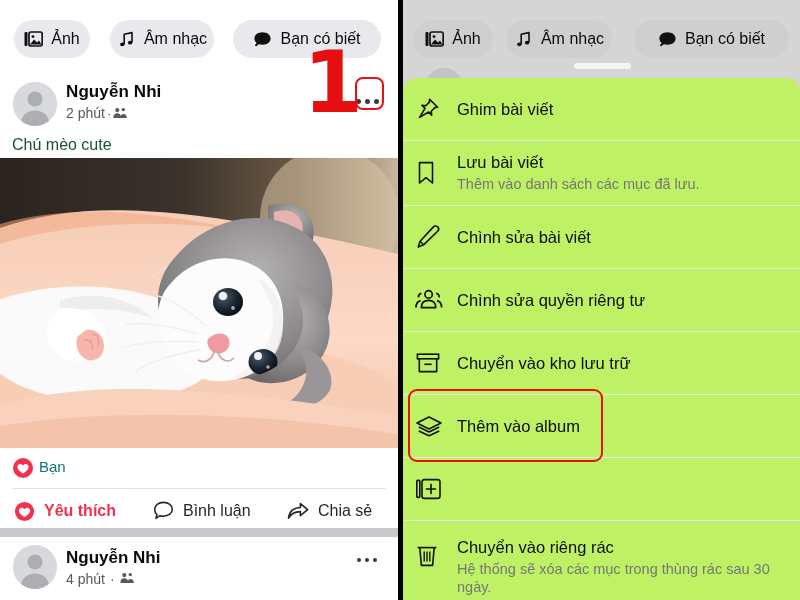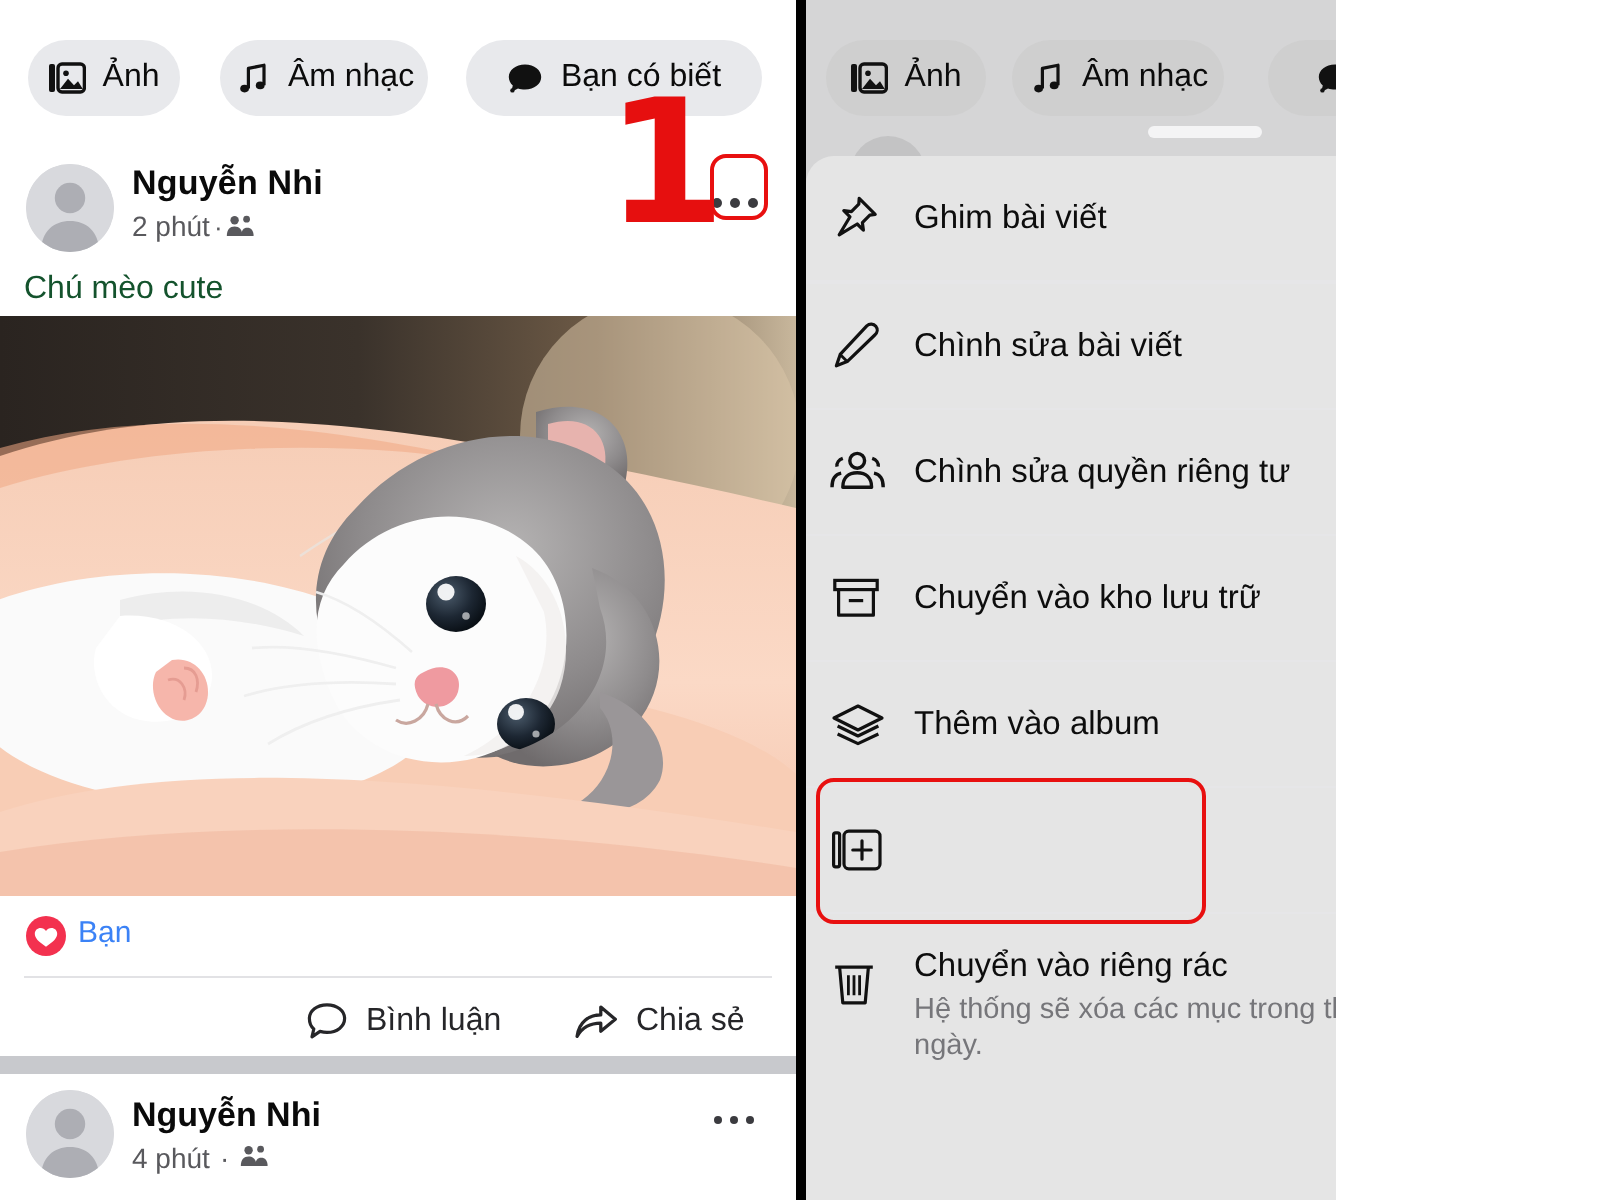--- a/index.html
+++ b/index.html
@@ -3,21 +3,21 @@
 <meta charset="utf-8">
 <style>
   html,body{margin:0;padding:0;}
   body{
     width:800px;height:600px;
     background:#ffffff;
     font-family:"Liberation Sans","DejaVu Sans",sans-serif;
     overflow:hidden;
     -webkit-font-smoothing:antialiased;
   }
-  .screen{position:relative;width:668px;height:600px;overflow:hidden;background:#fff;}
+  .screen{position:relative;width:800px;height:600px;overflow:hidden;background:#fff;}
 
   
   .panel{position:absolute;top:0;height:600px;overflow:hidden;background:#fff;}
   .panel-left{left:0;width:398px;}
   .panel-right{left:403px;width:397px;}
   .panel-divider{position:absolute;left:398px;top:0;width:5px;height:600px;background:#000;}
 
   
   .pillbar{position:absolute;top:0;left:0;width:100%;height:70px;}
   .pill{
@@ -64,21 +64,21 @@
   .post-text{position:absolute;left:12px;top:136px;font-size:16px;color:#14532d;}
 
   
   .photo{position:absolute;left:0;top:158px;width:398px;height:290px;overflow:hidden;background:#111;}
   .photo svg{display:block;width:398px;height:290px;}
 
   
   .reactline{position:absolute;left:0;top:455px;width:100%;height:28px;}
   .heartbadge{position:absolute;left:13px;top:3px;width:20px;height:20px;border-radius:50%;background:#f3314f;display:flex;align-items:center;justify-content:center;}
   .heartbadge svg{display:block;}
-  .reactlabel{position:absolute;left:39px;top:3px;font-size:15px;color:#3b82f6;}
+  .reactlabel{position:absolute;left:39px;top:3px;font-size:15px;color:#0f766e;}
   .hr{position:absolute;left:12px;width:374px;height:1px;background:#e2e2e5;}
   .hr-a{top:488px;}
   .actionbar{position:absolute;left:0;top:496px;width:100%;height:32px;}
   .action{position:absolute;top:0;height:30px;display:flex;align-items:center;gap:9px;font-size:16px;font-weight:700;}
   .action-love{left:13px;color:#f3314f;}
   .action-comment{left:152px;color:#262629;font-weight:500;}
   .action-share{left:287px;color:#262629;font-weight:500;}
   .action .aico{display:inline-flex;width:22px;height:22px;align-items:center;justify-content:center;flex:none;}
   .greyband{position:absolute;left:0;top:528px;width:100%;height:9px;background:#c8c9cd;}
 
@@ -88,21 +88,21 @@
   .post2-meta{position:absolute;left:66px;top:571px;font-size:14px;color:#59595d;display:flex;align-items:center;gap:5px;}
   .post2-kebab{position:absolute;right:14px;top:551px;width:34px;height:18px;display:flex;align-items:center;justify-content:center;gap:4px;}
   .post2-kebab i{width:4px;height:4px;border-radius:50%;background:#3b3b3f;display:block;}
 
   
   .dim{position:absolute;left:0;top:0;width:397px;height:600px;background:#d5d5d6;}
   .ghost-avatar{position:absolute;left:22px;top:68px;width:38px;height:38px;border-radius:50%;background:#c3c3c4;}
   .drag-handle{position:absolute;left:171px;top:63px;width:57px;height:6px;border-radius:3px;background:#f4f4f5;}
   .sheet{
     position:absolute;left:0;top:78px;width:397px;height:522px;
-    background:#e5e5e5;border-radius:14px 14px 0 0;overflow:hidden;
+    background:#bef264;border-radius:14px 14px 0 0;overflow:hidden;
   }
   .mrow{position:relative;width:100%;box-sizing:border-box;display:flex;align-items:center;padding-left:12px;}
   .mrow .micon{width:42px;flex:none;display:flex;align-items:center;justify-content:flex-start;}
   .mrow .mtexts{flex:1;padding-right:14px;}
   .mtitle{font-size:16.5px;color:#0d0d0d;line-height:1.25;}
   .msub{font-size:14.5px;color:#76767a;line-height:1.3;margin-top:2px;}
   .msep{height:1px;background:#e6e6e8;width:100%;}
 
   .r-ghim{height:62px;}
   .r-luu{height:64px;}
@@ -281,20 +281,29 @@
       <div class="heartbadge">
         <svg width="12" height="11" viewBox="0 0 12 11">
           <path d="M6 10.4 C2.2 7.8 0.4 6 0.4 3.9 C0.4 2.2 1.7 1 3.3 1 C4.4 1 5.4 1.6 6 2.5 C6.6 1.6 7.6 1 8.7 1 C10.3 1 11.6 2.2 11.6 3.9 C11.6 6 9.8 7.8 6 10.4 Z" fill="#fff"></path>
         </svg>
       </div>
       <div class="reactlabel">Bạn</div>
     </div>
     <div class="hr hr-a"></div>
 
     <div class="actionbar">
+      <div class="action action-love">
+        <span class="aico">
+          <svg width="21" height="21" viewBox="0 0 21 21">
+            <circle cx="10.5" cy="10.5" r="9.6" fill="#f3314f"></circle>
+            <path d="M10.5 16.3 C6.6 13.6 4.9 11.8 4.9 9.6 C4.9 7.9 6.2 6.7 7.8 6.7 C8.9 6.7 9.9 7.3 10.5 8.2 C11.1 7.3 12.1 6.7 13.2 6.7 C14.8 6.7 16.1 7.9 16.1 9.6 C16.1 11.8 14.4 13.6 10.5 16.3 Z" fill="#fff"></path>
+          </svg>
+        </span>
+        <span>Yêu thích</span>
+      </div>
       <div class="action action-share">
         <span class="aico">
           <svg width="23" height="20" viewBox="0 0 23 20">
             <path d="M1.6 17.5 C2.6 9.8 7.8 6.4 14 6.3 L14 2.2 L21.6 8.6 L14 14.8 L14 10.6 C8.6 10.6 4.4 12.6 1.6 17.5 Z" fill="none" stroke="#262629" stroke-width="1.7" stroke-linejoin="round"></path>
           </svg>
         </span>
         <span>Chia sẻ</span>
       </div>
       <div class="action action-comment">
         <span class="aico">
@@ -385,20 +394,31 @@
           <svg width="26" height="26" viewBox="0 0 26 26">
             <path d="M14.6 3.2 L22.6 11.2 L19.9 11.6 L16.2 15.3 L16.7 19.1 L13.6 16 L4.6 21.4 L10 12.4 L6.9 9.3 L10.7 9.8 L14.4 6.1 Z" fill="none" stroke="#111" stroke-width="1.6" stroke-linejoin="round"></path>
           </svg>
         </span>
         <span class="mtexts">
           <span class="mtitle">Ghim bài viết</span>
         </span>
       </div>
       <div class="msep"></div>
 
+      <div class="mrow r-luu">
+        <span class="micon">
+          <svg width="22" height="26" viewBox="0 0 22 26">
+            <path d="M4.5 2.6 H17.5 V23 L11 17.6 L4.5 23 Z" fill="none" stroke="#111" stroke-width="1.6" stroke-linejoin="round"></path>
+          </svg>
+        </span>
+        <span class="mtexts">
+          <div class="mtitle">Lưu bài viết</div>
+          <div class="msub">Thêm vào danh sách các mục đã lưu.</div>
+        </span>
+      </div>
       <div class="msep"></div>
 
       <div class="mrow r-chinhsua">
         <span class="micon">
           <svg width="26" height="26" viewBox="0 0 26 26">
             <path d="M18.4 2.9 C19.8 1.6 21.8 1.8 22.9 3.1 C24 4.4 23.8 6.3 22.4 7.5 L8.6 20.8 L3.2 22.9 L5.1 17.2 Z" fill="none" stroke="#111" stroke-width="1.6" stroke-linejoin="round"></path>
             <path d="M5.1 17.2 L8.6 20.8" fill="none" stroke="#111" stroke-width="1.4"></path>
           </svg>
         </span>
         <span class="mtexts">

